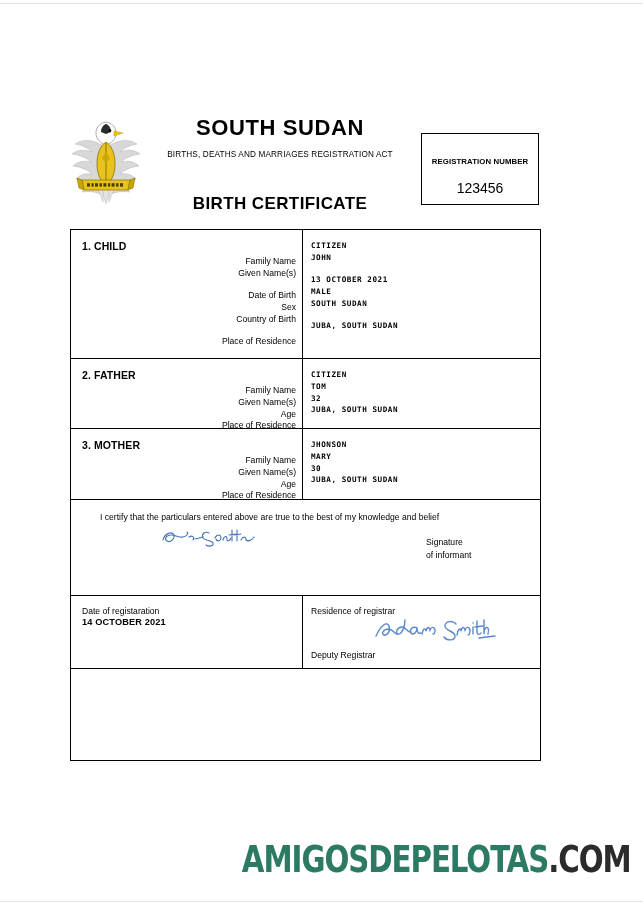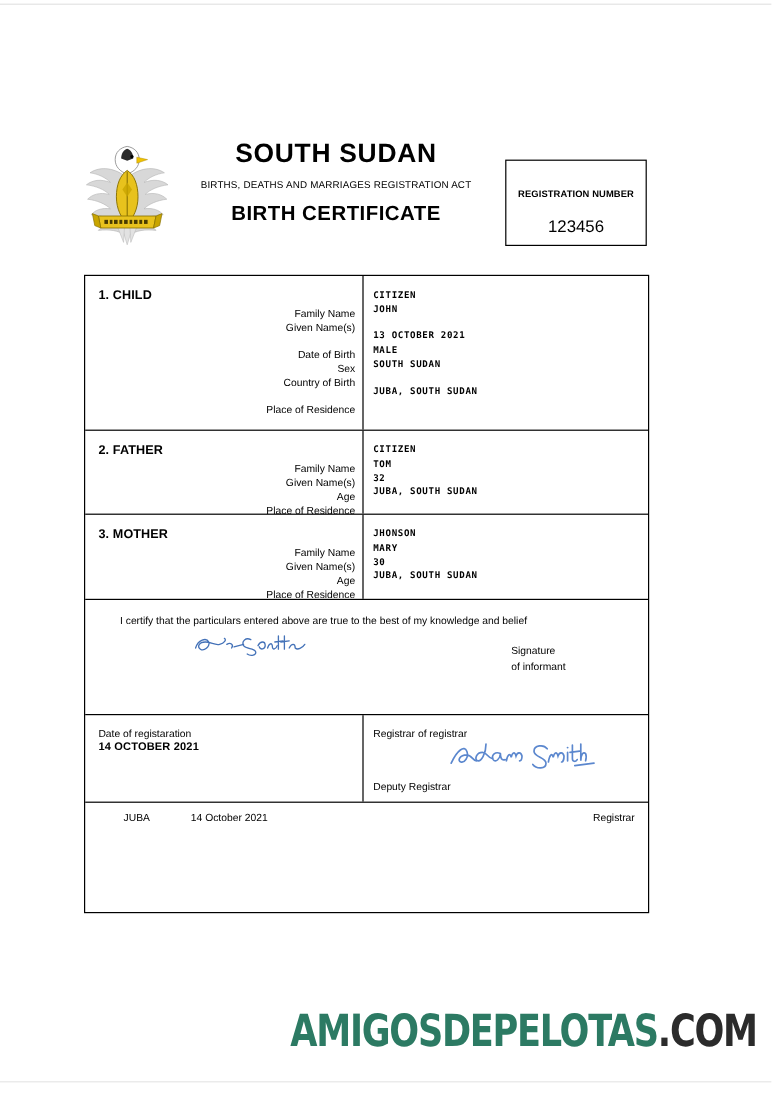--- a/index.html
+++ b/index.html
@@ -64,21 +64,21 @@
     font-size: 8.2px;
     line-height: 14px;
     letter-spacing: 0.15px;
     margin-top: 5px;
     white-space: nowrap;
   }
   .doc-title {
     font-size: 17px;
     font-weight: bold;
     letter-spacing: 0.4px;
-    margin-top: 6px;
+    margin-top: 32px;
     white-space: nowrap;
   }
   .reg-box {
     position: absolute;
     left: 351px;
     top: 20px;
     width: 118px;
     height: 72px;
     border: 1px solid #000;
     box-sizing: border-box;
@@ -477,21 +477,21 @@
     <div class="sig-informant-label">
       <div>Signature</div>
       <div>of informant</div>
     </div>
   </div>
 
   <div class="section sec-register">
     <div class="vdiv" style="left:231px;"></div>
     <div class="reg-date-label">Date of registaration</div>
     <div class="reg-date-value">14 OCTOBER 2021</div>
-    <div class="sig-reg-label">Registrar of registrar</div>
+    <div class="sig-reg-label">Residence of registrar</div>
     <div class="sig-ink-registrar">
       <svg viewBox="0 0 125 30" width="125" height="30" aria-hidden="true">
         <g fill="none" stroke="#5B87CE" stroke-width="1.4" stroke-linecap="round">
 
           <path d="M5 20 C10 9, 16 5, 18 10 C20 15, 16 20, 13 19 C10 18, 12 13, 18 13
                    C22 13, 23 18, 26 18"></path>
           <path d="M34 4 C34 12, 30 19, 27 18 C24 17, 26 11, 31 11 C35 11, 36 16, 39 16"></path>
           <path d="M46 12 C42 10, 38 13, 40 17 C42 20, 46 16, 46 12 C46 16, 47 18, 50 17"></path>
           <path d="M51 18 C52 13, 54 11, 55 15 C56 11, 58 10, 59 14
                    C60 11, 63 10, 64 14 C64 17, 63 18, 62 18"></path>
@@ -505,21 +505,16 @@
           <path d="M106 5 L106 16 C106 19, 109 19, 110 17"></path>
           <path d="M104 11 L112 10"></path>
           <path d="M113 4 L113 18 C113 13, 115 10, 117 12 C118 14, 117 18, 117 18"></path>
           <path d="M108 22 L124 20"></path>
         </g>
       </svg>
     </div>
     <div class="deputy-label">Deputy Registrar</div>
   </div>
 
-  <div class="section sec-footer last">
-    <div class="foot-place">JUBA</div>
-    <div class="foot-date">14 October 2021</div>
-    <div class="foot-registrar">Registrar</div>
-  </div>
 
 </div>
 
 <div class="watermark"><span class="wm-name">AMIGOSDEPELOTAS</span><span class="wm-tld">.COM</span></div>
 
 </body></html>

